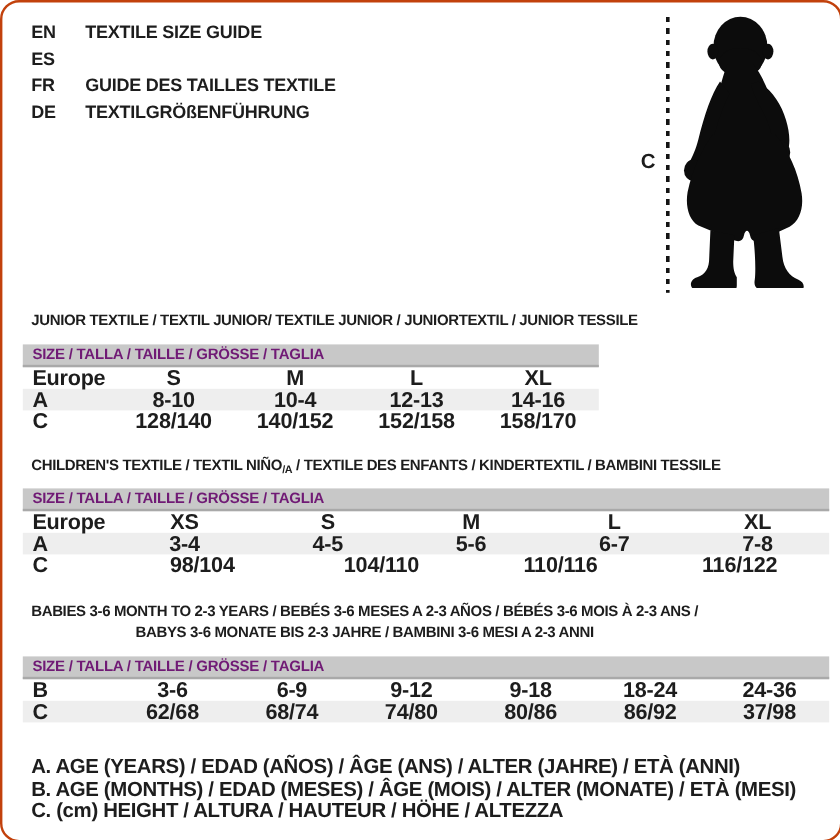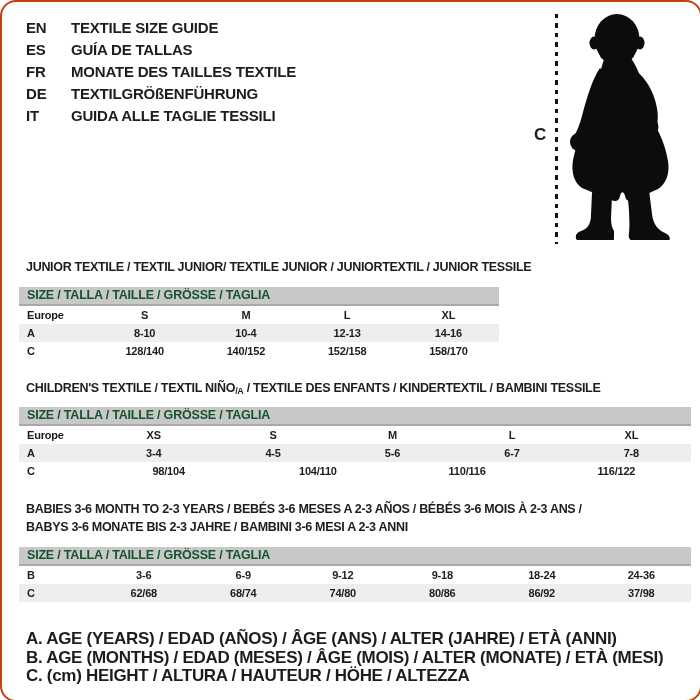--- a/index.html
+++ b/index.html
@@ -23,55 +23,50 @@
   .c-label{position:absolute;left:12px;top:123px;font-size:17px;}
   .silhouette{position:absolute;left:42px;top:10px;}
   
   .section-title{position:absolute;font-size:12.5px;letter-spacing:-0.3px;white-space:nowrap;}
   .title-line{line-height:18px;}
   .title-sub{font-size:9px;vertical-align:-2px;}
   
   .size-table{position:absolute;}
   .band{
     height:17px;line-height:17px;background:#c8c8c8;border-bottom:2px solid #a9a9a9;
-    padding-left:8px;font-size:12.5px;letter-spacing:-0.2px;color:#14532d;
+    padding-left:8px;font-size:12.5px;letter-spacing:-0.2px;color:#701a75;
   }
-  .trow{display:flex;height:18px;line-height:18px;font-size:11px;letter-spacing:-0.2px;}
+  .trow{display:flex;height:18px;line-height:18px;font-size:18px;letter-spacing:-0.2px;}
   .trow.shaded{background:#eee;}
   .rlabel{width:75px;padding-left:8px;box-sizing:border-box;}
   .cell{flex:1;text-align:center;}
   
   .footnotes{position:absolute;left:24px;top:628px;}
   .footnote{line-height:18.5px;font-size:17px;letter-spacing:-0.3px;white-space:nowrap;}
 </style>
 </head>
 <body>
 
 <div class="page">
 
   <div class="lang-list" id="langs">
       <div class="lang-row">
         <span class="lang-code">EN</span>
         <span class="lang-label">TEXTILE SIZE GUIDE</span>
       </div>
       <div class="lang-row">
         <span class="lang-code">ES</span>
-        <span class="lang-label">GUÍA DE TALLAS</span>
       </div>
       <div class="lang-row">
         <span class="lang-code">FR</span>
-        <span class="lang-label">MONATE DES TAILLES TEXTILE</span>
+        <span class="lang-label">GUIDE DES TAILLES TEXTILE</span>
       </div>
       <div class="lang-row">
         <span class="lang-code">DE</span>
         <span class="lang-label">TEXTILGRÖßENFÜHRUNG</span>
-      </div>
-      <div class="lang-row">
-        <span class="lang-code">IT</span>
-        <span class="lang-label">GUIDA ALLE TAGLIE TESSILI</span>
       </div>
     </div>
 
   <div class="figure">
     <span class="c-label">C</span>
     <div class="dash-line"></div>
     <svg class="silhouette" width="110" height="228" viewBox="0 0 110 228">
       <g fill="#0c0c0c">
         <ellipse cx="53" cy="27" rx="22.5" ry="25"></ellipse>
         <ellipse cx="30" cy="31" rx="4.5" ry="6.5"></ellipse>
@@ -139,21 +134,21 @@
           <span class="cell">7-8</span>
         </div>
         <div class="trow">
           <span class="rlabel">C</span>
           <span class="cell">98/104</span>
           <span class="cell">104/110</span>
           <span class="cell">110/116</span>
           <span class="cell">116/122</span>
         </div>
       </div>
-      <div class="section-title" style="left: 24px; top: 498px;">
+      <div class="section-title" style="left: 24px; top: 498px; text-align: center;">
         <div class="title-line"><span>BABIES 3-6 MONTH TO 2-3 YEARS / BEBÉS 3-6 MESES A 2-3 AÑOS / BÉBÉS 3-6 MOIS À 2-3 ANS /</span></div>
         <div class="title-line"><span>BABYS 3-6 MONATE BIS 2-3 JAHRE / BAMBINI 3-6 MESI A 2-3 ANNI</span></div>
       </div>
       <div class="size-table" style="left: 17px; top: 545px; width: 672px;">
         <div class="band">SIZE / TALLA / TAILLE / GRÖSSE / TAGLIA</div>
         <div class="trow">
           <span class="rlabel">B</span>
           <span class="cell">3-6</span>
           <span class="cell">6-9</span>
           <span class="cell">9-12</span>

